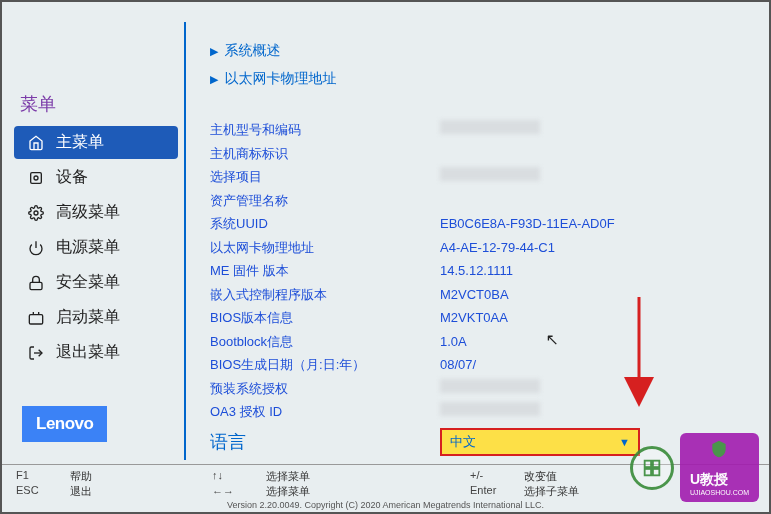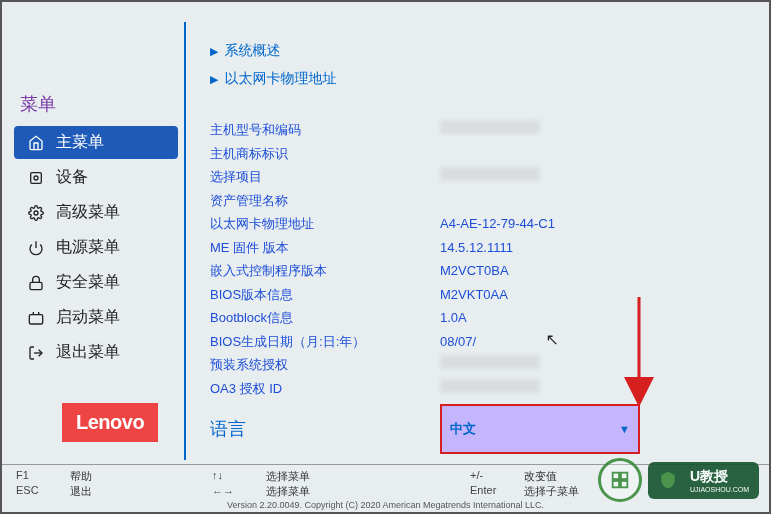--- a/index.html
+++ b/index.html
@@ -40,27 +40,26 @@
   }
   .menu-item.active {
     background: #1e5bb8;
     color: #fff;
   }
   .menu-item .icon { width: 20px; display: inline-flex; align-items: center; justify-content: center; margin-right: 10px; }
   .logo {
     position: absolute;
     bottom: 20px;
     left: 20px;
-    background: #ef4444;
+    background: #3b82f6;
     color: #fff;
     font-weight: bold;
-    font-size: 20px;
+    font-size: 17px;
     padding: 8px 14px;
     letter-spacing: -0.5px;
-    margin-left: 40px;
   }
   .divider {
     position: absolute;
     left: 182px;
     top: 20px;
     bottom: 52px;
     width: 2px;
     background: #0066cc;
   }
   .content {
@@ -100,29 +99,28 @@
     margin-top: 4px;
   }
   .lang-label {
     width: 230px;
     color: #0066cc;
     font-size: 18px;
   }
   .lang-select {
     border: 2.5px solid #d62020;
     width: 200px;
-    padding: 14px 8px;
+    padding: 3px 8px;
     font-size: 13px;
     color: #0066cc;
     display: flex;
     justify-content: space-between;
     align-items: center;
     cursor: pointer;
-    background: #c4b5fd;
-    font-weight: bold;
+    background: #fde047;
   }
   .lang-select .chev { color: #0066cc; font-size: 11px; }
   .arrow {
     position: absolute;
     right: 110px;
     top: 290px;
     pointer-events: none;
   }
   .footer {
     position: absolute;
@@ -159,26 +157,27 @@
   }
   .wm-circle {
     width: 44px; height: 44px;
     border: 3px solid #3a8c3a;
     border-radius: 50%;
     display: flex; align-items: center; justify-content: center;
     color: #3a8c3a;
     background: rgba(255,255,255,0.3);
   }
   .wm-shield {
-    background: #14532d; color: #fff;
+    background: #a21caf; color: #fff;
     border-radius: 6px;
     padding: 6px 10px;
     font-size: 14px;
     display: flex; align-items: center; gap: 12px;
     font-weight: bold;
+    flex-direction: column;
   }
   .wm-shield svg { width: 20px; height: 20px; }
   .cursor {
     position: absolute;
     right: 210px;
     top: 328px;
     font-size: 16px;
     color: #222;
     pointer-events: none;
   }
@@ -281,20 +280,24 @@
         </div>
       <div class="info-row">
           <span class="info-label">选择项目</span>
           <span class="info-value"><span class="blur-box"></span></span>
         </div>
       <div class="info-row">
           <span class="info-label">资产管理名称</span>
           <span class="info-value"></span>
         </div>
       <div class="info-row">
+          <span class="info-label">系统UUID</span>
+          <span class="info-value">EB0C6E8A-F93D-11EA-AD0F</span>
+        </div>
+      <div class="info-row">
           <span class="info-label">以太网卡物理地址</span>
           <span class="info-value">A4-AE-12-79-44-C1</span>
         </div>
       <div class="info-row">
           <span class="info-label">ME 固件 版本</span>
           <span class="info-value">14.5.12.1111</span>
         </div>
       <div class="info-row">
           <span class="info-label">嵌入式控制程序版本</span>
           <span class="info-value">M2VCT0BA</span>

